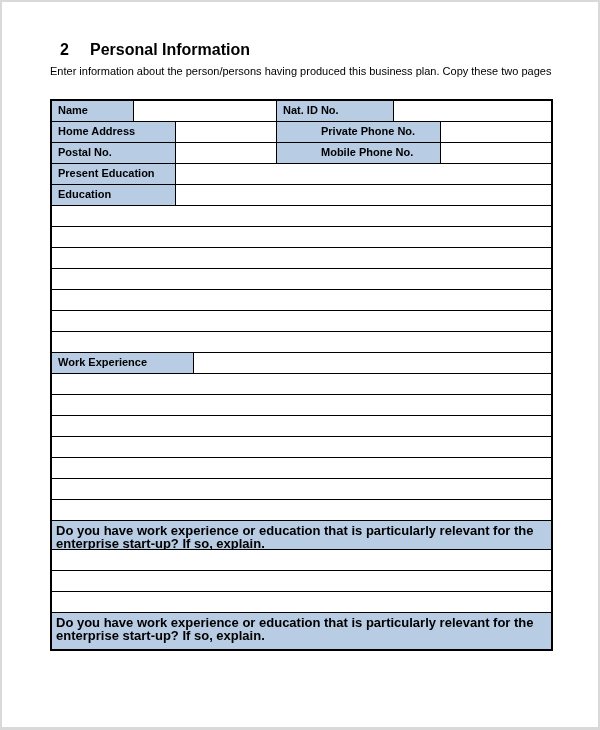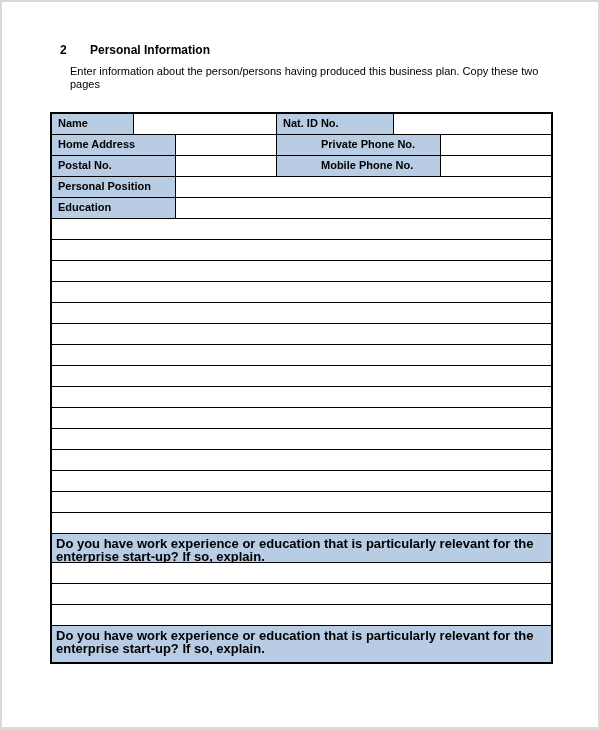--- a/index.html
+++ b/index.html
@@ -14,33 +14,33 @@
     height: 730px;
     background: #ffffff;
     border: 2px solid #d9d9d9;
     border-bottom-width: 3px;
     overflow: hidden;
   }
   .content {
     padding: 41px 46px 0 48px;
   }
   .heading {
-    font-size: 12px;
+    font-size: 16px;
     font-weight: bold;
     margin-left: 10px;
     line-height: 14px;
     white-space: nowrap;
   }
   .heading .num {
     display: inline-block;
     min-width: 30px;
   }
   .intro {
     margin-top: 8px;
-    margin-left: 20px;
+    margin-left: 0;
     font-size: 11px;
     line-height: 13px;
   }
   .ptable {
     margin-top: 21px;
     width: 503px;
     border: 2px solid #000000;
   }
   .row {
     display: flex;
@@ -117,21 +117,21 @@
 
       <div class="row">
         <div class="cell label w-lbl">Postal No.</div>
         <div class="cell w-midval"></div>
         <div class="cell label w-rlbl">Mobile Phone No.</div>
         <div class="cell value"></div>
       </div>
 
 
       <div class="row">
-        <div class="cell label w-lbl">Personal Position</div>
+        <div class="cell label w-lbl">Present Education</div>
         <div class="cell value"></div>
       </div>
 
       <div class="row">
         <div class="cell label w-lbl">Education</div>
         <div class="cell value"></div>
       </div>
 
       <div class="row">
         <div class="cell blank-cell"></div>
@@ -149,20 +149,21 @@
         <div class="cell blank-cell"></div>
       </div>
         <div class="row">
         <div class="cell blank-cell"></div>
       </div>
         <div class="row">
         <div class="cell blank-cell"></div>
       </div>
 
       <div class="row">
+        <div class="cell label w-work">Work Experience</div>
         <div class="cell value"></div>
       </div>
 
       <div class="row">
         <div class="cell blank-cell"></div>
       </div>
         <div class="row">
         <div class="cell blank-cell"></div>
       </div>
         <div class="row">

